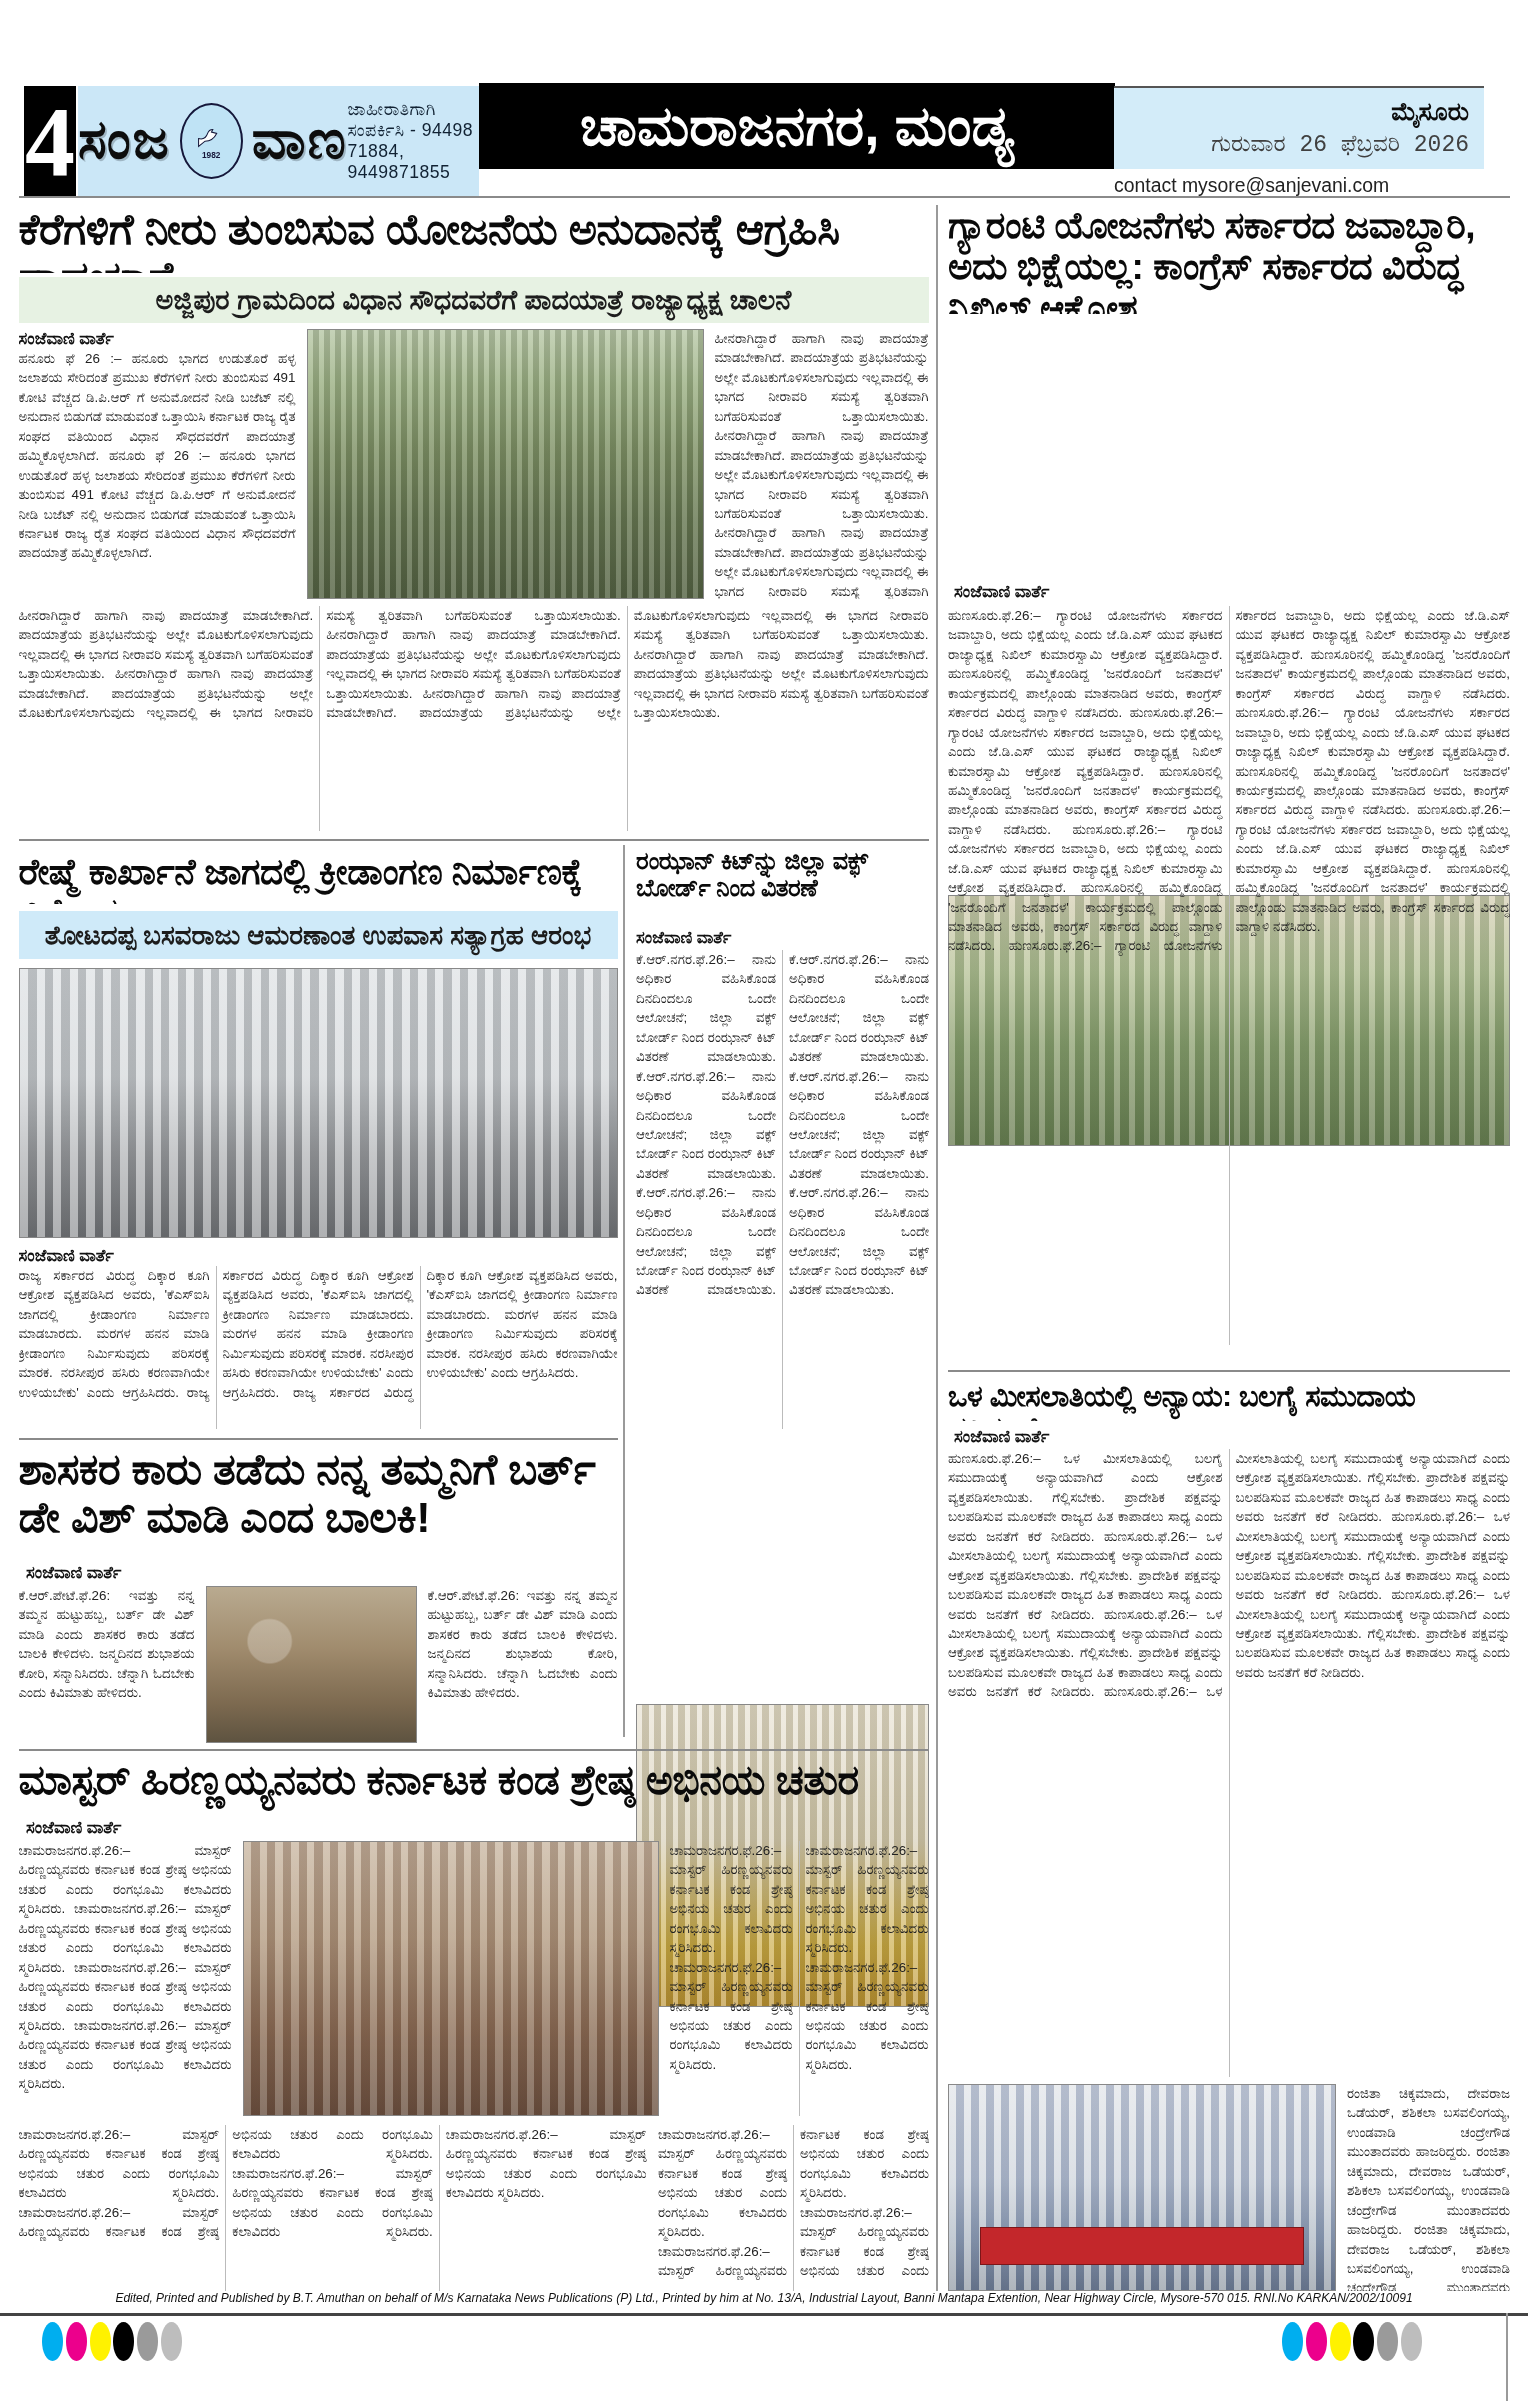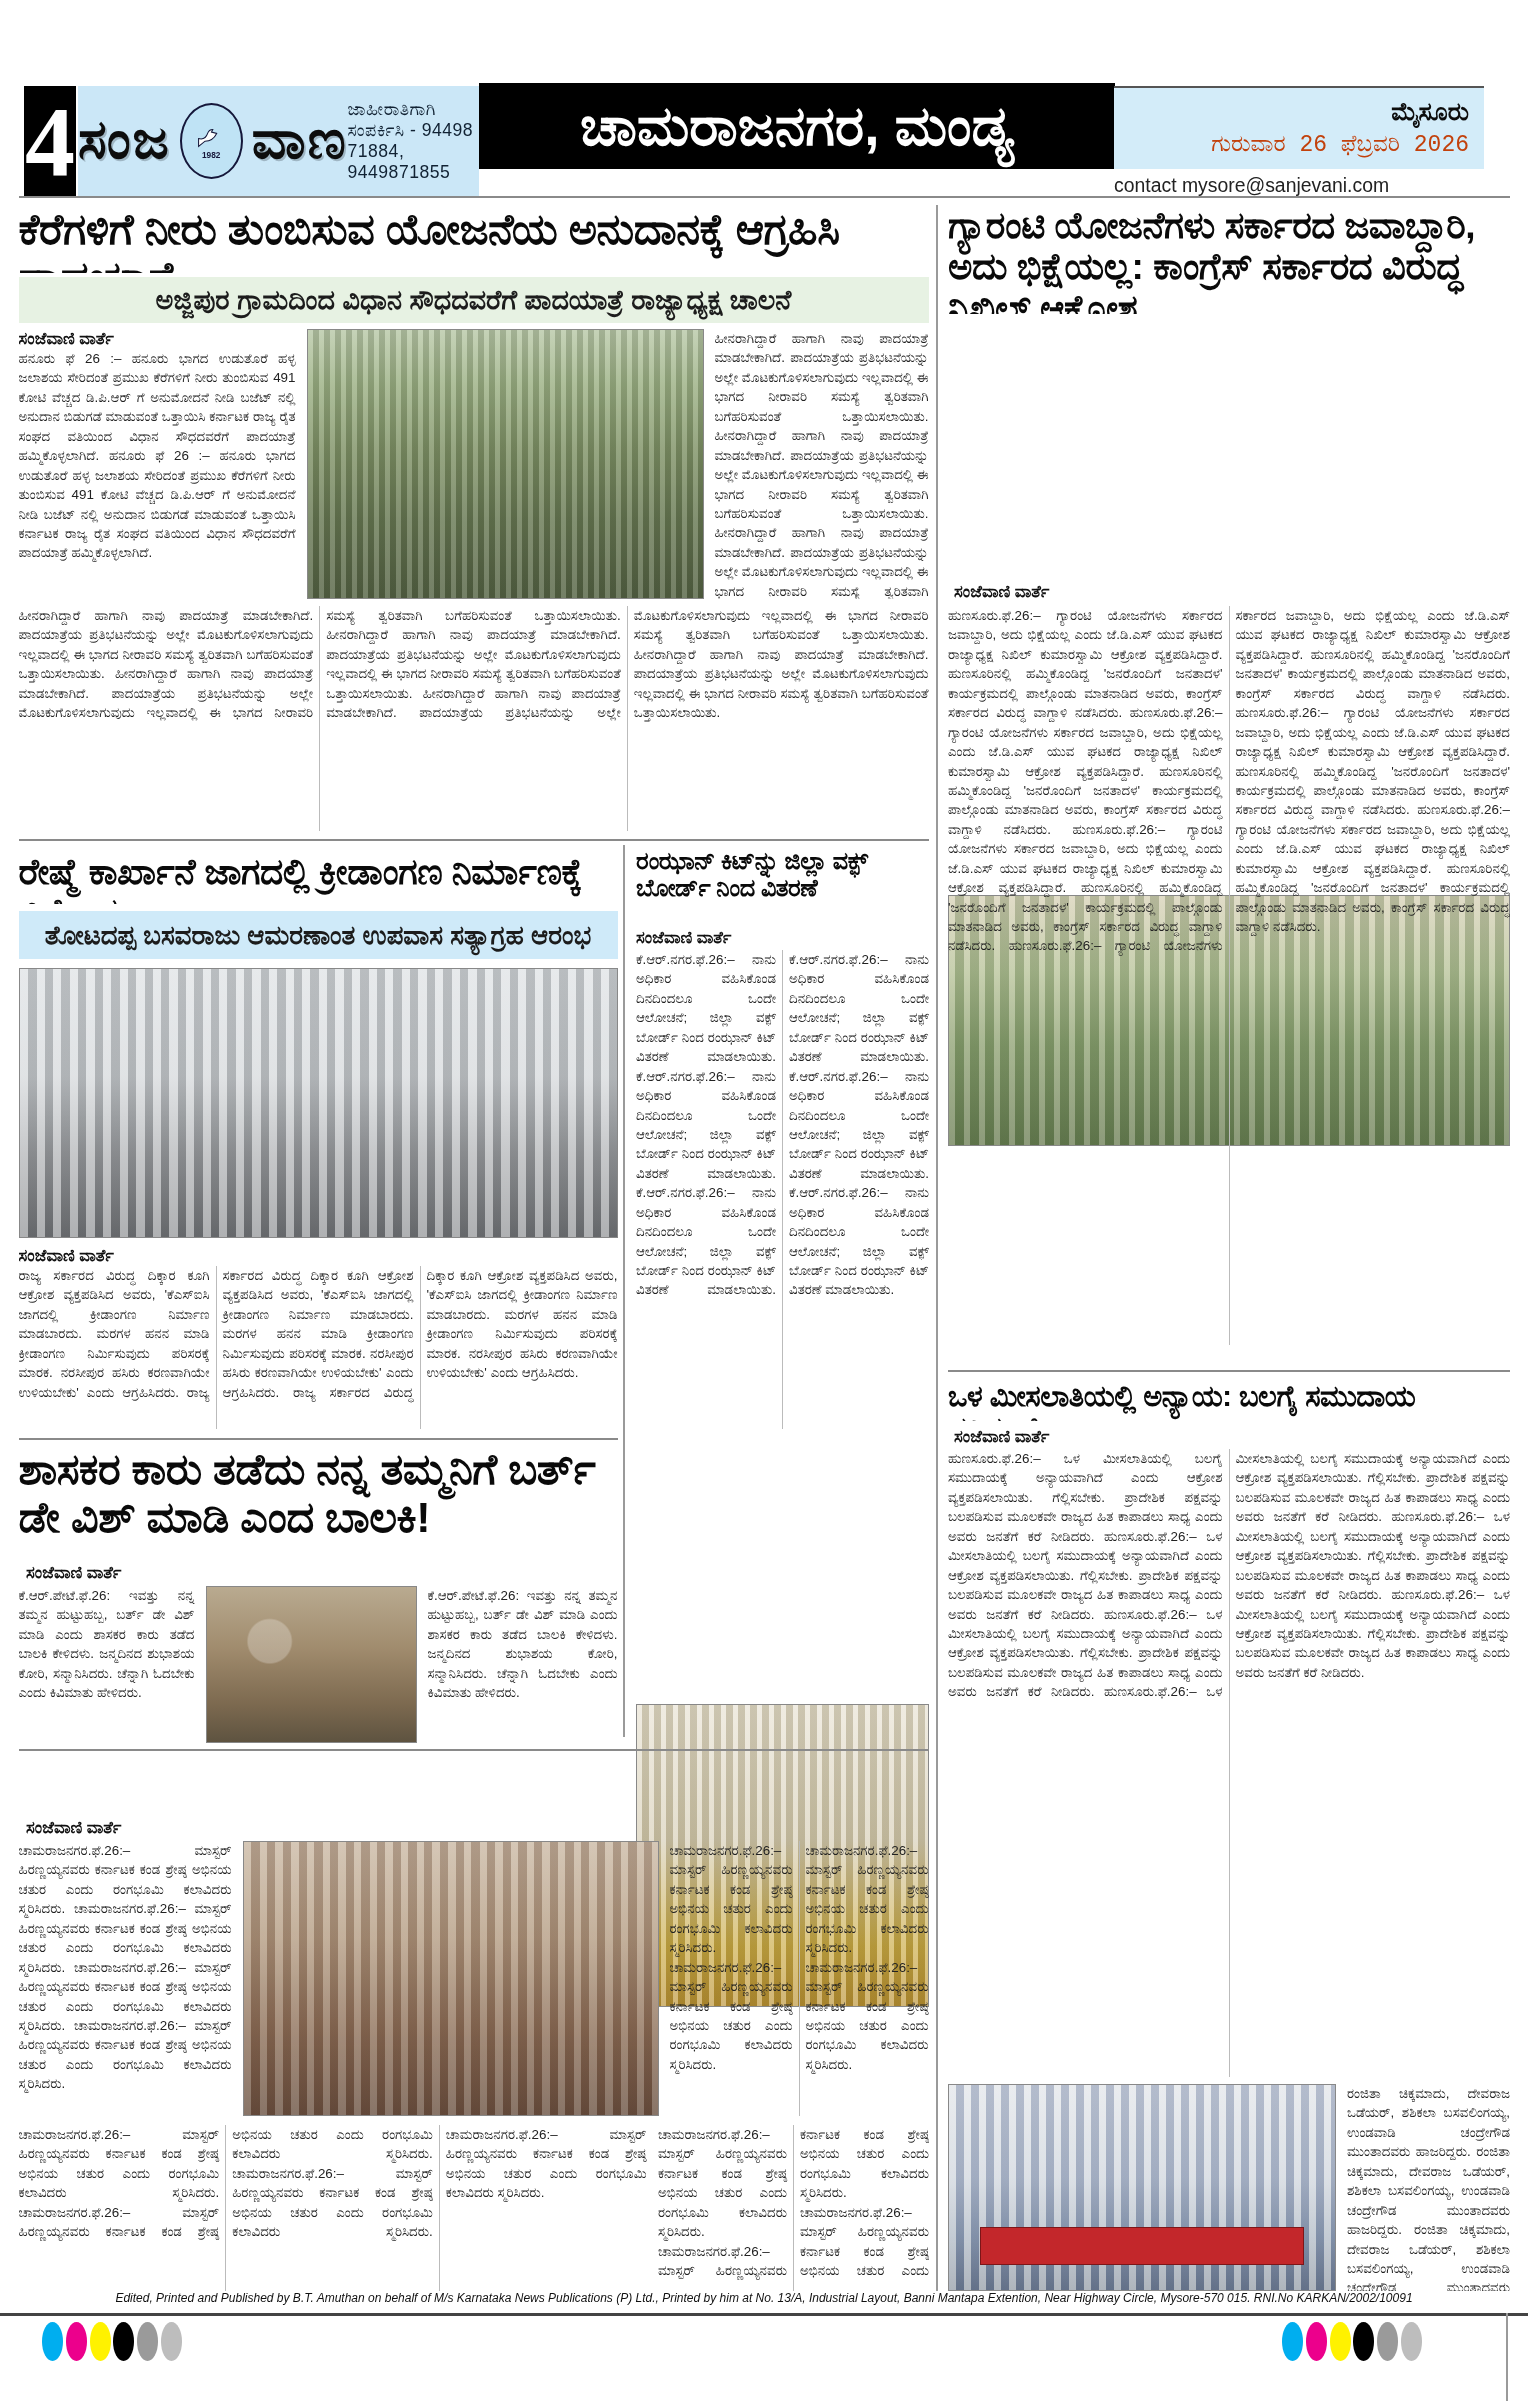--- a/index.html
+++ b/index.html
@@ -15,21 +15,21 @@
              text-shadow:1.8px 1.8px 0 #9fb6c4;font-family:"Liberation Serif","DejaVu Serif",serif;}
   .dove-circle{width:59px;height:72px;border-radius:50%;background:#bfe3f5;border:2.8px solid #15173a;
                display:flex;flex-direction:column;align-items:center;justify-content:center;}
   .dove-year{font-size:8.3px;color:#15173a;font-weight:bold;}
   .ad-line{font-size:17.6px;color:#123;letter-spacing:0.5px;}
   .navy-band{background:#000000;color:#fff;display:flex;align-items:center;justify-content:center;
              font-size:55px;font-weight:bold;white-space:nowrap;overflow:hidden;}
   .date-box{background:#d3ecf9;border-top:2.8px solid #555;box-sizing:border-box;
             display:flex;flex-direction:column;align-items:flex-end;justify-content:center;padding:5.5px 15px;}
   .edition{font-size:25px;font-weight:bold;color:#0c0c0c;}
-  .date-line{font-size:23px;color:#c2410c;margin-top:3.7px;}
+  .date-line{font-size:23px;color:#404040;margin-top:3.7px;}
   .email-line{font-size:19.4px;color:#222;}
   .hr{background:#8a8a8a;height:1.8px;}
   .vr{background:#9a9a9a;width:1.8px;}
   .hr-thin{background:#444;height:2.8px;}
   
   .headline{font-weight:bold;color:#0a0a0a;line-height:1.12;overflow:hidden;
             font-family:"Liberation Sans","DejaVu Sans",sans-serif;letter-spacing:-0.5px;}
   .subhead-bar{display:flex;align-items:center;justify-content:center;font-weight:bold;overflow:hidden;}
   .byline{font-weight:bold;font-size:16.6px;color:#111;}
   .body-text{font-size:13.4px;line-height:1.45;text-align:justify;color:#222;overflow:hidden;}
@@ -134,20 +134,21 @@
   <div class="abs hr" style="left:18.5px;top:1438px;width:599px;"></div>
   <div class="abs headline" style="left:18.5px;top:1445px;width:599px;height:113px;font-size:43px;">ಶಾಸಕರ ಕಾರು ತಡೆದು ನನ್ನ ತಮ್ಮನಿಗೆ ಬರ್ತ್ ಡೇ ವಿಶ್ ಮಾಡಿ ಎಂದ ಬಾಲಕಿ!</div>
   <div class="abs byline" style="left:26px;top:1563px;">ಸಂಜೆವಾಣಿ ವಾರ್ತೆ</div>
   <div class="abs flex-row" style="left:18.5px;top:1586px;width:599px;height:157px;">
     <div class="body-text" style="width:176px;height:157px;">ಕೆ.ಆರ್.ಪೇಟೆ.ಫೆ.26: ಇವತ್ತು ನನ್ನ ತಮ್ಮನ ಹುಟ್ಟುಹಬ್ಬ, ಬರ್ತ್ ಡೇ ವಿಶ್ ಮಾಡಿ ಎಂದು ಶಾಸಕರ ಕಾರು ತಡೆದ ಬಾಲಕಿ ಕೇಳಿದಳು. ಜನ್ಮದಿನದ ಶುಭಾಶಯ ಕೋರಿ, ಸನ್ಮಾನಿಸಿದರು. ಚೆನ್ನಾಗಿ ಓದಬೇಕು ಎಂದು ಕಿವಿಮಾತು ಹೇಳಿದರು.</div>
     <div class="photo ph-kid" style="width:211px;height:157px;"></div>
     <div class="body-text" style="flex:1;height:157px;">ಕೆ.ಆರ್.ಪೇಟೆ.ಫೆ.26: ಇವತ್ತು ನನ್ನ ತಮ್ಮನ ಹುಟ್ಟುಹಬ್ಬ, ಬರ್ತ್ ಡೇ ವಿಶ್ ಮಾಡಿ ಎಂದು ಶಾಸಕರ ಕಾರು ತಡೆದ ಬಾಲಕಿ ಕೇಳಿದಳು. ಜನ್ಮದಿನದ ಶುಭಾಶಯ ಕೋರಿ, ಸನ್ಮಾನಿಸಿದರು. ಚೆನ್ನಾಗಿ ಓದಬೇಕು ಎಂದು ಕಿವಿಮಾತು ಹೇಳಿದರು.</div>
   </div>
 
   <div class="abs hr" style="left:18.5px;top:1749px;width:910px;"></div>
+  <div class="abs headline" style="left:18.5px;top:1758px;width:910px;height:55px;font-size:41px;">ಮಾಸ್ಟರ್ ಹಿರಣ್ಣಯ್ಯನವರು ಕರ್ನಾಟಕ ಕಂಡ ಶ್ರೇಷ್ಠ ಅಭಿನಯ ಚತುರ</div>
   <div class="abs byline" style="left:26px;top:1818px;">ಸಂಜೆವಾಣಿ ವಾರ್ತೆ</div>
   <div class="abs flex-row" style="left:18.5px;top:1841px;width:910px;height:275px;">
     <div class="body-text" style="width:213px;height:275px;">ಚಾಮರಾಜನಗರ.ಫೆ.26:– ಮಾಸ್ಟರ್ ಹಿರಣ್ಣಯ್ಯನವರು ಕರ್ನಾಟಕ ಕಂಡ ಶ್ರೇಷ್ಠ ಅಭಿನಯ ಚತುರ ಎಂದು ರಂಗಭೂಮಿ ಕಲಾವಿದರು ಸ್ಮರಿಸಿದರು. ಚಾಮರಾಜನಗರ.ಫೆ.26:– ಮಾಸ್ಟರ್ ಹಿರಣ್ಣಯ್ಯನವರು ಕರ್ನಾಟಕ ಕಂಡ ಶ್ರೇಷ್ಠ ಅಭಿನಯ ಚತುರ ಎಂದು ರಂಗಭೂಮಿ ಕಲಾವಿದರು ಸ್ಮರಿಸಿದರು. ಚಾಮರಾಜನಗರ.ಫೆ.26:– ಮಾಸ್ಟರ್ ಹಿರಣ್ಣಯ್ಯನವರು ಕರ್ನಾಟಕ ಕಂಡ ಶ್ರೇಷ್ಠ ಅಭಿನಯ ಚತುರ ಎಂದು ರಂಗಭೂಮಿ ಕಲಾವಿದರು ಸ್ಮರಿಸಿದರು. ಚಾಮರಾಜನಗರ.ಫೆ.26:– ಮಾಸ್ಟರ್ ಹಿರಣ್ಣಯ್ಯನವರು ಕರ್ನಾಟಕ ಕಂಡ ಶ್ರೇಷ್ಠ ಅಭಿನಯ ಚತುರ ಎಂದು ರಂಗಭೂಮಿ ಕಲಾವಿದರು ಸ್ಮರಿಸಿದರು.</div>
     <div class="photo ph-dais" style="width:416px;height:275px;"></div>
     <div class="body-text cols-2" style="flex:1;height:275px;">ಚಾಮರಾಜನಗರ.ಫೆ.26:– ಮಾಸ್ಟರ್ ಹಿರಣ್ಣಯ್ಯನವರು ಕರ್ನಾಟಕ ಕಂಡ ಶ್ರೇಷ್ಠ ಅಭಿನಯ ಚತುರ ಎಂದು ರಂಗಭೂಮಿ ಕಲಾವಿದರು ಸ್ಮರಿಸಿದರು. ಚಾಮರಾಜನಗರ.ಫೆ.26:– ಮಾಸ್ಟರ್ ಹಿರಣ್ಣಯ್ಯನವರು ಕರ್ನಾಟಕ ಕಂಡ ಶ್ರೇಷ್ಠ ಅಭಿನಯ ಚತುರ ಎಂದು ರಂಗಭೂಮಿ ಕಲಾವಿದರು ಸ್ಮರಿಸಿದರು. ಚಾಮರಾಜನಗರ.ಫೆ.26:– ಮಾಸ್ಟರ್ ಹಿರಣ್ಣಯ್ಯನವರು ಕರ್ನಾಟಕ ಕಂಡ ಶ್ರೇಷ್ಠ ಅಭಿನಯ ಚತುರ ಎಂದು ರಂಗಭೂಮಿ ಕಲಾವಿದರು ಸ್ಮರಿಸಿದರು. ಚಾಮರಾಜನಗರ.ಫೆ.26:– ಮಾಸ್ಟರ್ ಹಿರಣ್ಣಯ್ಯನವರು ಕರ್ನಾಟಕ ಕಂಡ ಶ್ರೇಷ್ಠ ಅಭಿನಯ ಚತುರ ಎಂದು ರಂಗಭೂಮಿ ಕಲಾವಿದರು ಸ್ಮರಿಸಿದರು.</div>
   </div>
   <div class="abs body-text cols-3" style="left:18.5px;top:2125px;width:628px;height:166px;">ಚಾಮರಾಜನಗರ.ಫೆ.26:– ಮಾಸ್ಟರ್ ಹಿರಣ್ಣಯ್ಯನವರು ಕರ್ನಾಟಕ ಕಂಡ ಶ್ರೇಷ್ಠ ಅಭಿನಯ ಚತುರ ಎಂದು ರಂಗಭೂಮಿ ಕಲಾವಿದರು ಸ್ಮರಿಸಿದರು. ಚಾಮರಾಜನಗರ.ಫೆ.26:– ಮಾಸ್ಟರ್ ಹಿರಣ್ಣಯ್ಯನವರು ಕರ್ನಾಟಕ ಕಂಡ ಶ್ರೇಷ್ಠ ಅಭಿನಯ ಚತುರ ಎಂದು ರಂಗಭೂಮಿ ಕಲಾವಿದರು ಸ್ಮರಿಸಿದರು. ಚಾಮರಾಜನಗರ.ಫೆ.26:– ಮಾಸ್ಟರ್ ಹಿರಣ್ಣಯ್ಯನವರು ಕರ್ನಾಟಕ ಕಂಡ ಶ್ರೇಷ್ಠ ಅಭಿನಯ ಚತುರ ಎಂದು ರಂಗಭೂಮಿ ಕಲಾವಿದರು ಸ್ಮರಿಸಿದರು. ಚಾಮರಾಜನಗರ.ಫೆ.26:– ಮಾಸ್ಟರ್ ಹಿರಣ್ಣಯ್ಯನವರು ಕರ್ನಾಟಕ ಕಂಡ ಶ್ರೇಷ್ಠ ಅಭಿನಯ ಚತುರ ಎಂದು ರಂಗಭೂಮಿ ಕಲಾವಿದರು ಸ್ಮರಿಸಿದರು.</div>
   <div class="abs body-text" style="left:658px;top:2125px;width:271px;height:166px;column-count:2;column-gap:13px;column-rule:0.9px solid #bbb;">ಚಾಮರಾಜನಗರ.ಫೆ.26:– ಮಾಸ್ಟರ್ ಹಿರಣ್ಣಯ್ಯನವರು ಕರ್ನಾಟಕ ಕಂಡ ಶ್ರೇಷ್ಠ ಅಭಿನಯ ಚತುರ ಎಂದು ರಂಗಭೂಮಿ ಕಲಾವಿದರು ಸ್ಮರಿಸಿದರು. ಚಾಮರಾಜನಗರ.ಫೆ.26:– ಮಾಸ್ಟರ್ ಹಿರಣ್ಣಯ್ಯನವರು ಕರ್ನಾಟಕ ಕಂಡ ಶ್ರೇಷ್ಠ ಅಭಿನಯ ಚತುರ ಎಂದು ರಂಗಭೂಮಿ ಕಲಾವಿದರು ಸ್ಮರಿಸಿದರು. ಚಾಮರಾಜನಗರ.ಫೆ.26:– ಮಾಸ್ಟರ್ ಹಿರಣ್ಣಯ್ಯನವರು ಕರ್ನಾಟಕ ಕಂಡ ಶ್ರೇಷ್ಠ ಅಭಿನಯ ಚತುರ ಎಂದು ರಂಗಭೂಮಿ ಕಲಾವಿದರು ಸ್ಮರಿಸಿದರು.</div>
 
   <div class="abs headline" style="left:948px;top:205px;width:562px;height:109px;font-size:37px;">ಗ್ಯಾರಂಟಿ ಯೋಜನೆಗಳು ಸರ್ಕಾರದ ಜವಾಬ್ದಾರಿ, ಅದು ಭಿಕ್ಷೆಯಲ್ಲ: ಕಾಂಗ್ರೆಸ್ ಸರ್ಕಾರದ ವಿರುದ್ಧ ನಿಖಿಲ್ ಆಕ್ರೋಶ</div>

